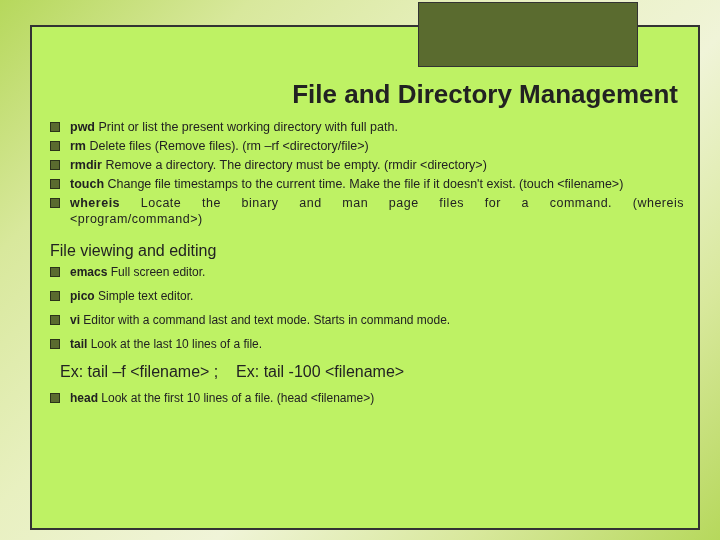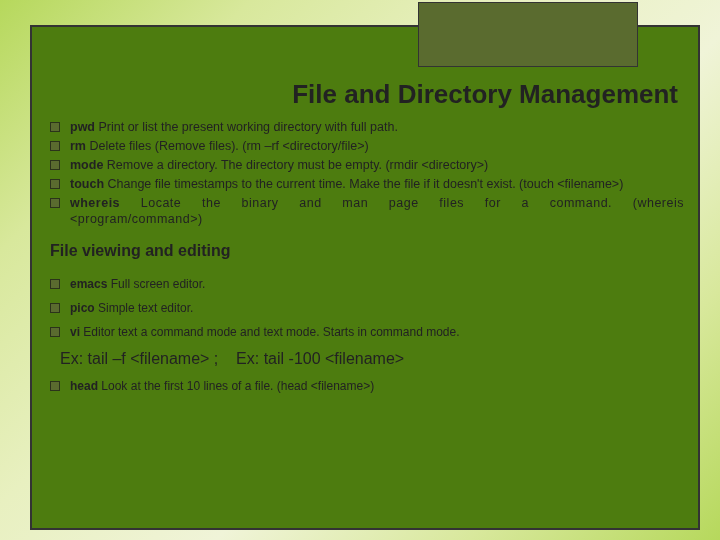--- a/index.html
+++ b/index.html
@@ -10,21 +10,21 @@
     font-family: Arial, sans-serif;
     position: relative;
     overflow: hidden;
   }
   .slide {
     position: absolute;
     top: 25px;
     left: 30px;
     right: 20px;
     bottom: 10px;
-    background: #4d7c0f;
+    background: #bef264;
     border: 2px solid #333;
   }
   .deco-box {
     position: absolute;
     top: -25px;
     right: 60px;
     width: 220px;
     height: 65px;
     background: #5a6b2f;
     border: 1px solid #333;
@@ -63,23 +63,23 @@
     min-width: 10px;
     background: #5a6b2f;
     border: 1px solid #2b331a;
     margin-top: 3px;
     margin-right: 10px;
   }
   .item-text { flex: 1; }
   .item-text .cmd { font-weight: bold; }
   .section2-title {
     font-size: 16px;
-    font-weight: bold;
+    font-weight: normal;
     margin-top: 12px;
-    margin-bottom: 14px;
+    margin-bottom: 2px;
   }
   .section2 .item { margin-bottom: 8px; justify-content: center; }
   .section2 .item-text { font-size: 12px; }
   .wide { letter-spacing: 0.5px; word-spacing: 4px; }
   .example {
     font-size: 16px;
     margin-left: 10px;
     margin-top: 4px;
     margin-bottom: 8px;
   }
@@ -97,21 +97,21 @@
       <div class="item">
         <div class="bullet"></div>
         <div class="item-text"><span class="cmd">pwd</span><span> Print or list the present working directory with full path.</span></div>
       </div>
       <div class="item">
         <div class="bullet"></div>
         <div class="item-text"><span class="cmd">rm</span><span> Delete files (Remove files). (rm –rf &lt;directory/file&gt;)</span></div>
       </div>
       <div class="item">
         <div class="bullet"></div>
-        <div class="item-text"><span class="cmd">mode</span><span> Remove a directory. The directory must be empty. (rmdir &lt;directory&gt;)</span></div>
+        <div class="item-text"><span class="cmd">rmdir</span><span> Remove a directory. The directory must be empty. (rmdir &lt;directory&gt;)</span></div>
       </div>
       <div class="item">
         <div class="bullet"></div>
         <div class="item-text"><span class="cmd">touch</span><span> Change file timestamps to the current time. Make the file if it doesn't exist. (touch &lt;filename&gt;)</span></div>
       </div>
       <div class="item">
         <div class="bullet"></div>
         <div class="item-text wide"><span class="cmd">whereis</span><span> Locate the binary and man page files for a command. (whereis &lt;program/command&gt;)</span></div>
       </div>
     </div>
@@ -122,21 +122,25 @@
       <div class="item">
         <div class="bullet"></div>
         <div class="item-text"><span class="cmd">emacs</span><span> Full screen editor.</span></div>
       </div>
       <div class="item">
         <div class="bullet"></div>
         <div class="item-text"><span class="cmd">pico</span><span> Simple text editor.</span></div>
       </div>
       <div class="item">
         <div class="bullet"></div>
-        <div class="item-text"><span class="cmd">vi</span><span> Editor text a command mode and text mode. Starts in command mode.</span></div>
+        <div class="item-text"><span class="cmd">vi</span><span> Editor with a command last and text mode. Starts in command mode.</span></div>
+      </div>
+      <div class="item">
+        <div class="bullet"></div>
+        <div class="item-text"><span class="cmd">tail</span><span> Look at the last 10 lines of a file.</span></div>
       </div>
 
       <div class="example">Ex: tail –f &lt;filename&gt; ; &nbsp;&nbsp; Ex: tail -100 &lt;filename&gt;</div>
 
       <div class="item">
         <div class="bullet"></div>
         <div class="item-text"><span class="cmd">head</span><span> Look at the first 10 lines of a file. (head &lt;filename&gt;)</span></div>
       </div>
     </div>
 

